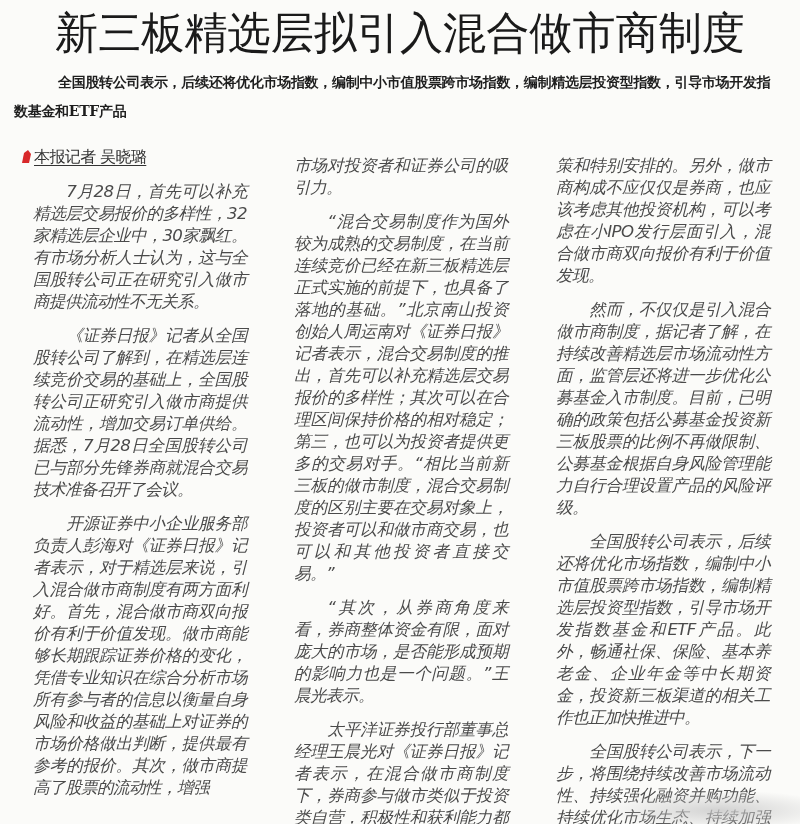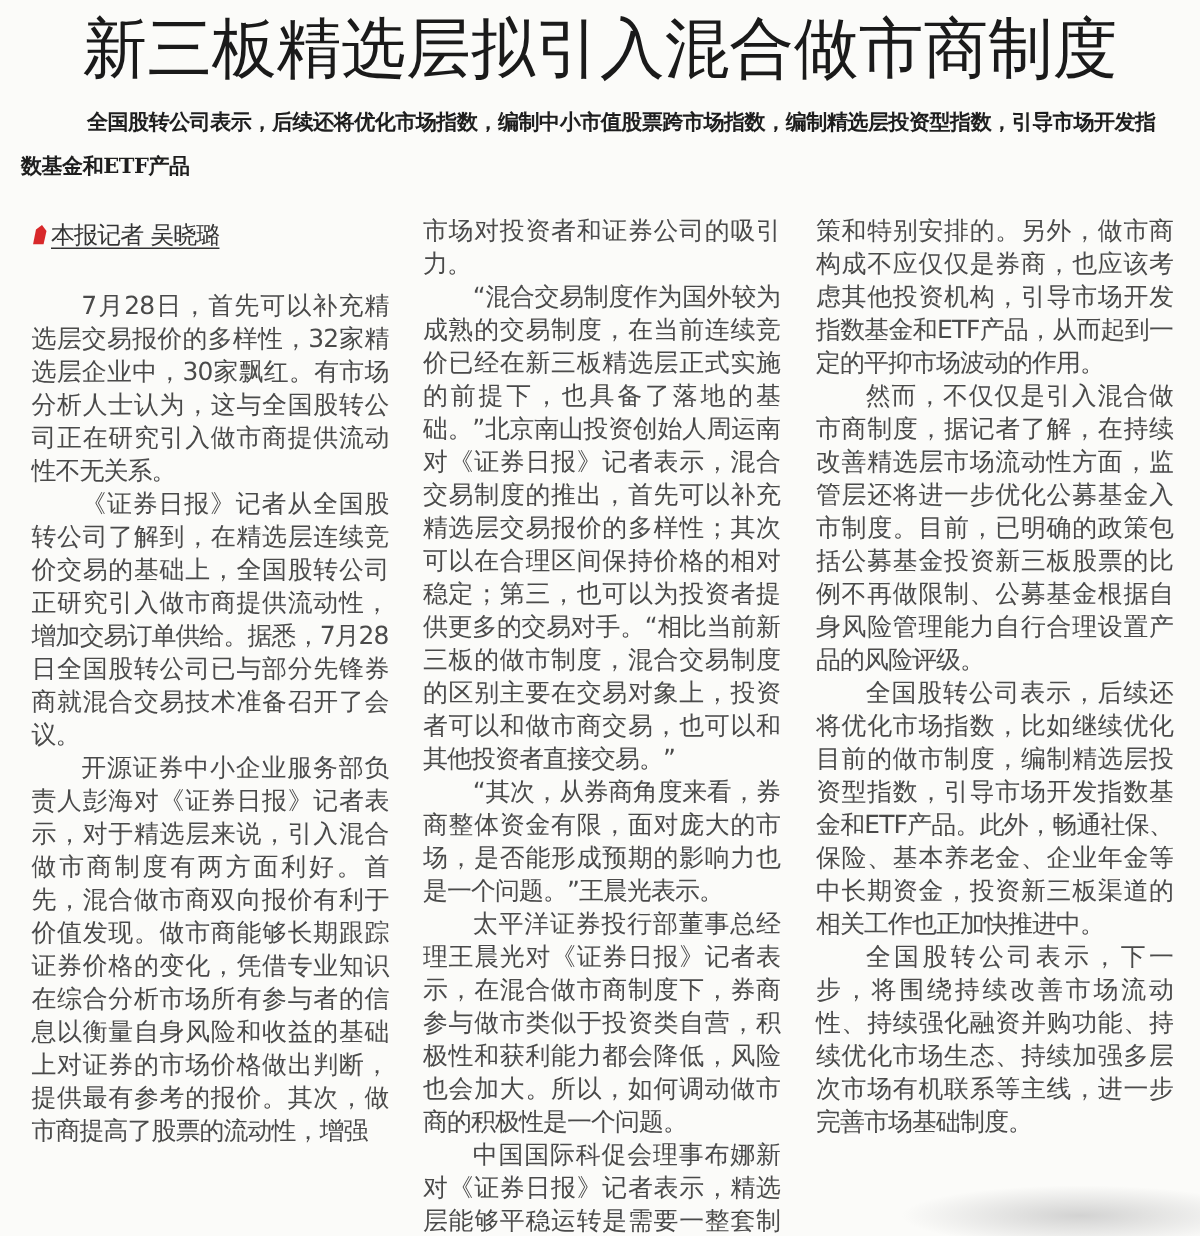--- a/index.html
+++ b/index.html
@@ -24,28 +24,28 @@
     font-weight:bold; font-size:14px; line-height:29px; color:#1e1e1e;
     text-indent:44px; letter-spacing:-0.3px;
   }
   .col {
     position:absolute; top:143px; width:238px;
     font-size:16.6px; line-height:22px; color:#4a4a4a;
     text-align:justify;
     font-family:"DejaVu Sans","Liberation Sans",sans-serif;
     letter-spacing:-0.6px;
   }
-  .col p { margin:0; text-indent:2em; }
+  .col p { margin:12px; text-indent:2em;font-style:italic; }
   .col p.cont { text-indent:0; }
   #col1 { left:21px; top:146px; }
   #col2 { left:282px; top:143px; }
   #col3 { left:544px; top:143px; }
   .byline {
     font-size:16px; line-height:21px; color:#333;
-    margin-bottom:26px; padding-left:0;
+    margin-bottom:14px; padding-left:0;
   }
   .byline .row { display:block; }
   .byline .txt { text-decoration:underline; text-underline-offset:3px; }
   .byline .row2 { padding-left:16px; }
   .pen-icon {
     display:inline-block; width:11px; height:13px; vertical-align:-1px; margin-right:2px;
   }
   .fade {
     position:absolute; left:600px; top:790px; width:200px; height:34px;
     background:radial-gradient(ellipse at 60% 60%, rgba(200,200,200,0.8), rgba(251,251,249,0) 70%);
@@ -74,19 +74,19 @@
 
 <div class="col" id="col2">
   <p class="cont">市场对投资者和证券公司的吸引力。</p>
   <p>“混合交易制度作为国外较为成熟的交易制度，在当前连续竞价已经在新三板精选层正式实施的前提下，也具备了落地的基础。”北京南山投资创始人周运南对《证券日报》记者表示，混合交易制度的推出，首先可以补充精选层交易报价的多样性；其次可以在合理区间保持价格的相对稳定；第三，也可以为投资者提供更多的交易对手。“相比当前新三板的做市制度，混合交易制度的区别主要在交易对象上，投资者可以和做市商交易，也可以和其他投资者直接交易。”</p>
   <p>“其次，从券商角度来看，券商整体资金有限，面对庞大的市场，是否能形成预期的影响力也是一个问题。”王晨光表示。</p>
   <p>太平洋证券投行部董事总经理王晨光对《证券日报》记者表示，在混合做市商制度下，券商参与做市类似于投资类自营，积极性和获利能力都会降低，风险也会加大。所以，如何调动做市商的积极性是一个问题。</p>
   <p>中国国际科促会理事布娜新对《证券日报》记者表示，精选层能够平稳运转是需要一整套制度保证的，比如继续优化目前的做市制度，引入更多的机构投资者参与精选层投资当中来是需要给予一些优惠政</p>
 </div>
 
 <div class="col" id="col3">
-  <p class="cont">策和特别安排的。另外，做市商构成不应仅仅是券商，也应该考虑其他投资机构，引导市场开发指数基金和ETF产品，从而起到一定的平抑市场波动的作用。</p>
+  <p class="cont">策和特别安排的。另外，做市商构成不应仅仅是券商，也应该考虑其他投资机构，可以考虑在小IPO发行层面引入，混合做市商双向报价有利于价值发现。</p>
   <p>然而，不仅仅是引入混合做市商制度，据记者了解，在持续改善精选层市场流动性方面，监管层还将进一步优化公募基金入市制度。目前，已明确的政策包括公募基金投资新三板股票的比例不再做限制、公募基金根据自身风险管理能力自行合理设置产品的风险评级。</p>
-  <p>全国股转公司表示，后续还将优化市场指数，比如继续优化目前的做市制度，编制精选层投资型指数，引导市场开发指数基金和ETF产品。此外，畅通社保、保险、基本养老金、企业年金等中长期资金，投资新三板渠道的相关工作也正加快推进中。</p>
+  <p>全国股转公司表示，后续还将优化市场指数，编制中小市值股票跨市场指数，编制精选层投资型指数，引导市场开发指数基金和ETF产品。此外，畅通社保、保险、基本养老金、企业年金等中长期资金，投资新三板渠道的相关工作也正加快推进中。</p>
   <p>全国股转公司表示，下一步，将围绕持续改善市场流动性、持续强化融资并购功能、持续优化市场生态、持续加强多层次市场有机联系等主线，进一步完善市场基础制度。</p>
 </div>
 
 <div class="fade"></div>
 
 </body></html>

